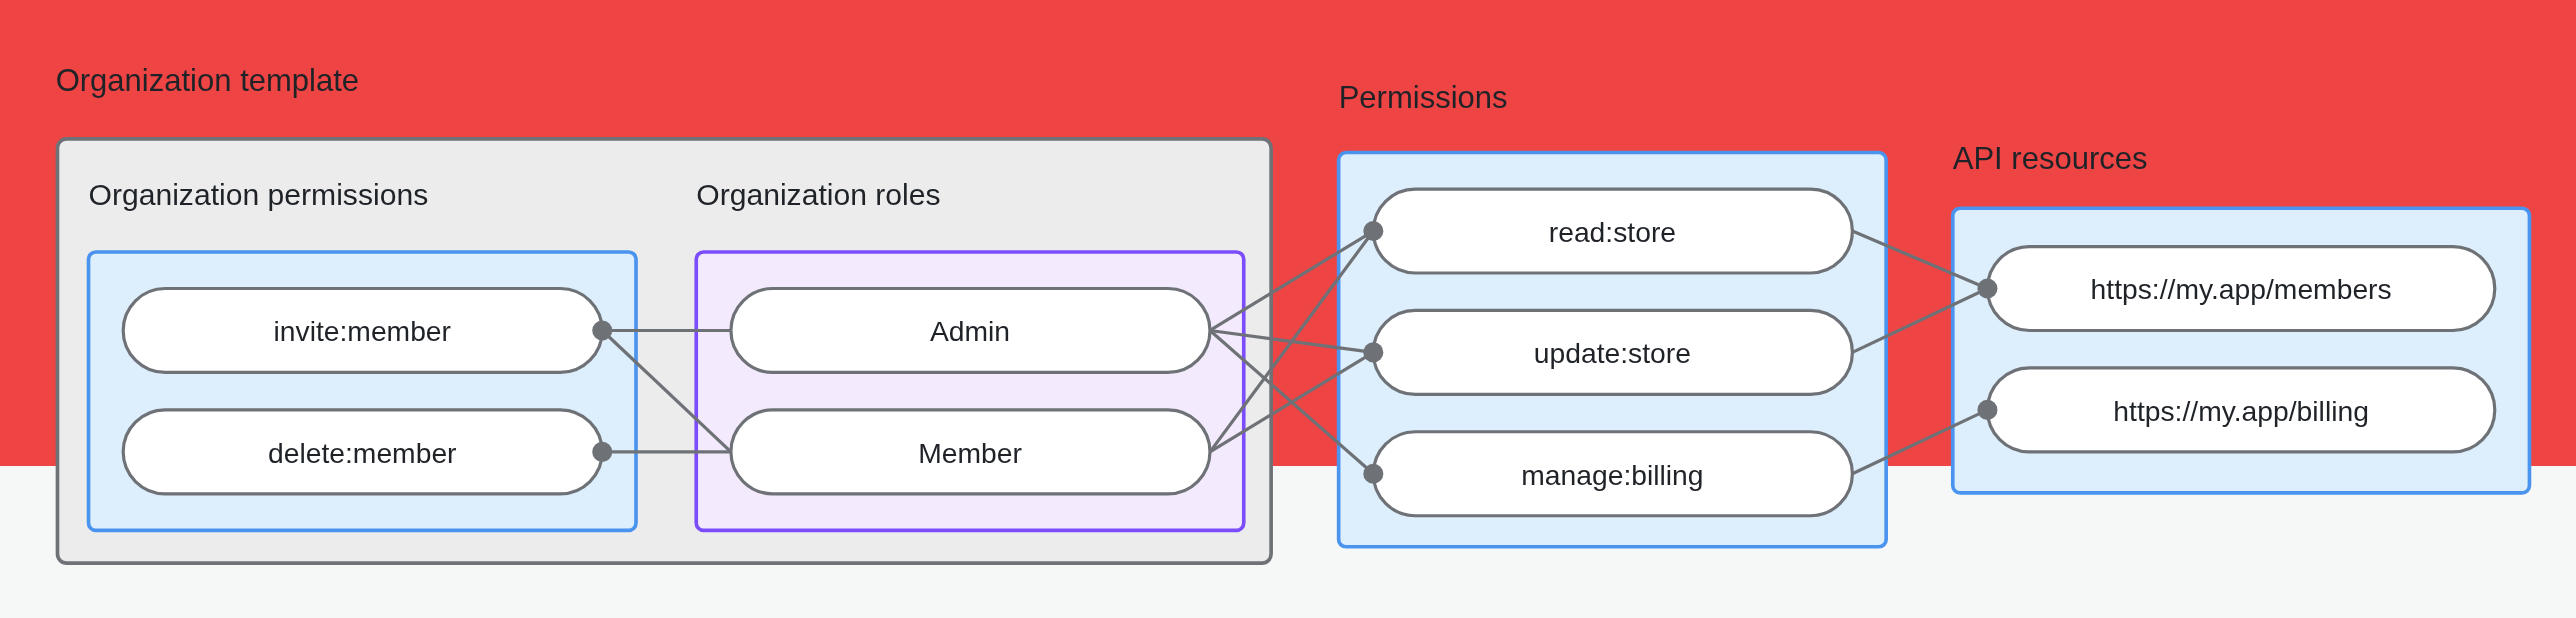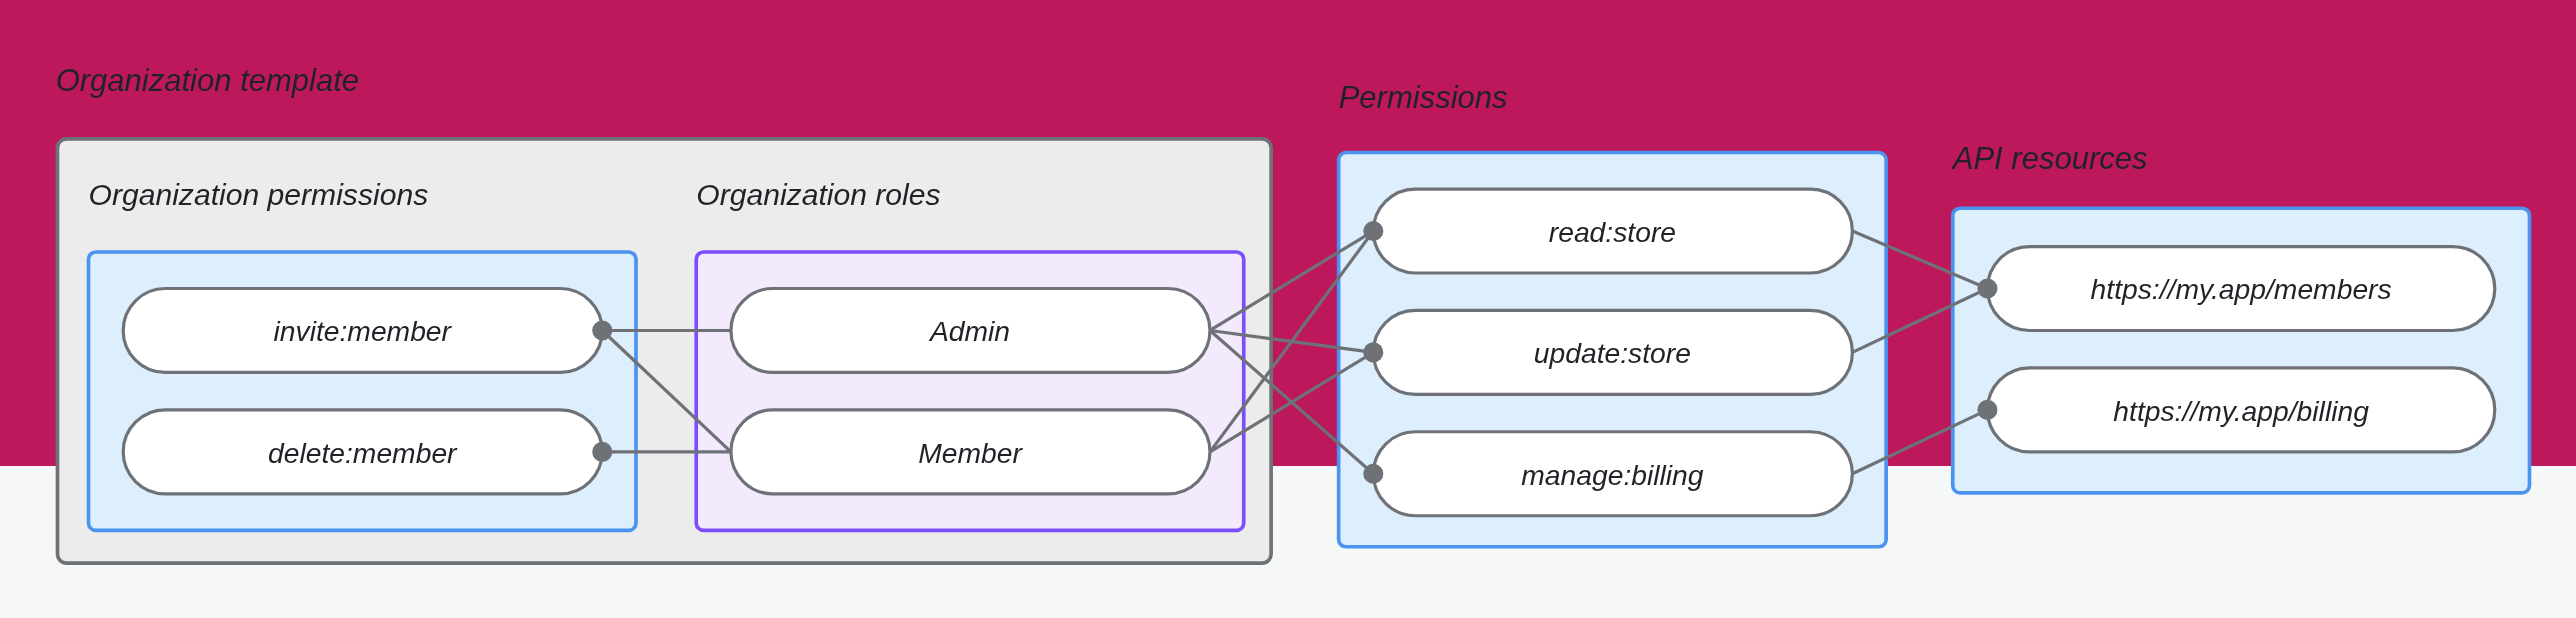--- a/index.html
+++ b/index.html
@@ -10,22 +10,21 @@
   body {
     width: 2576px;
     height: 619px;
     font-family: "Liberation Sans", sans-serif;
     overflow: hidden;
   }
   #diagram-root {
     position: relative;
     width: 2576px;
     height: 466px;
-    background: #be185d;
-    font-style: italic;
+    background: #ef4444;
   }
   svg.canvas {
     position: absolute;
     top: 0;
     left: 0;
     width: 2576px;
     height: 619px;
     display: block;
   }
   .group-label {

